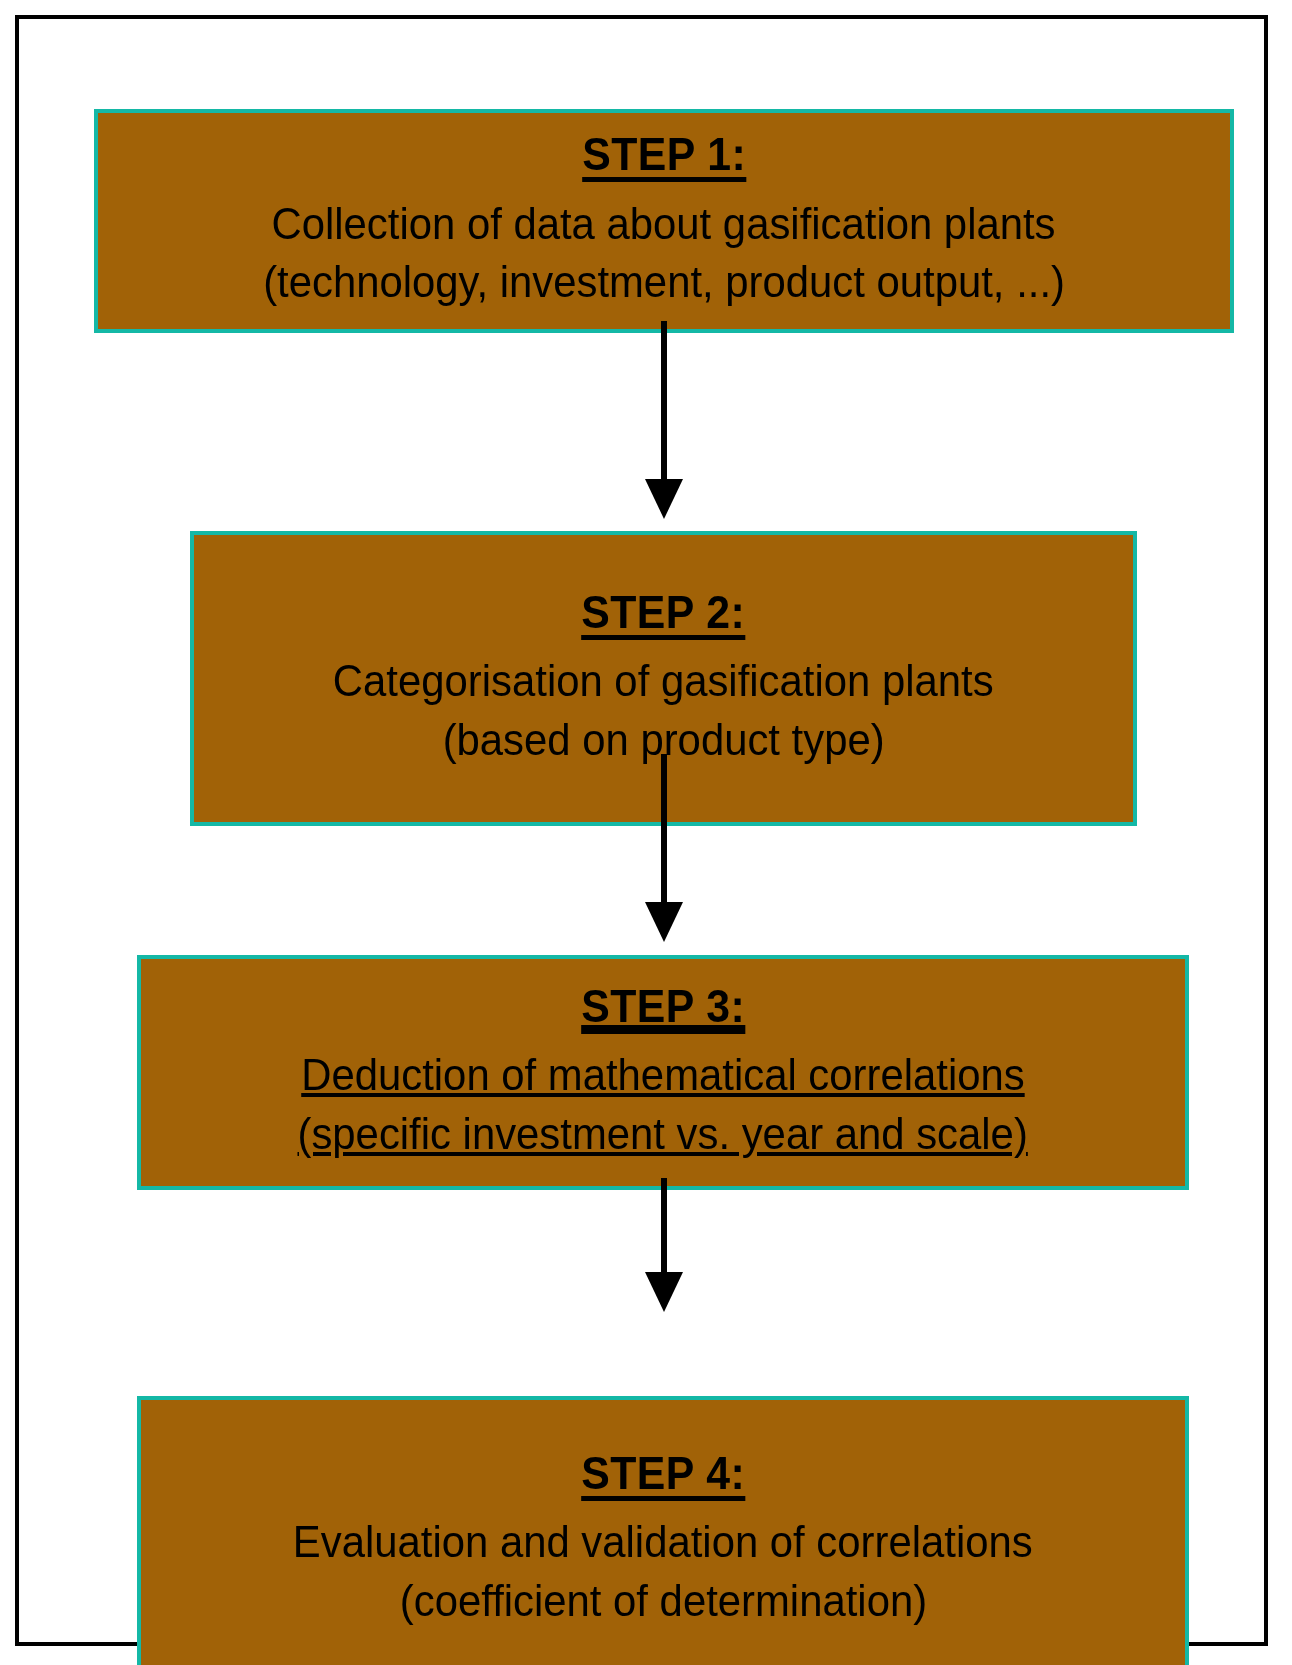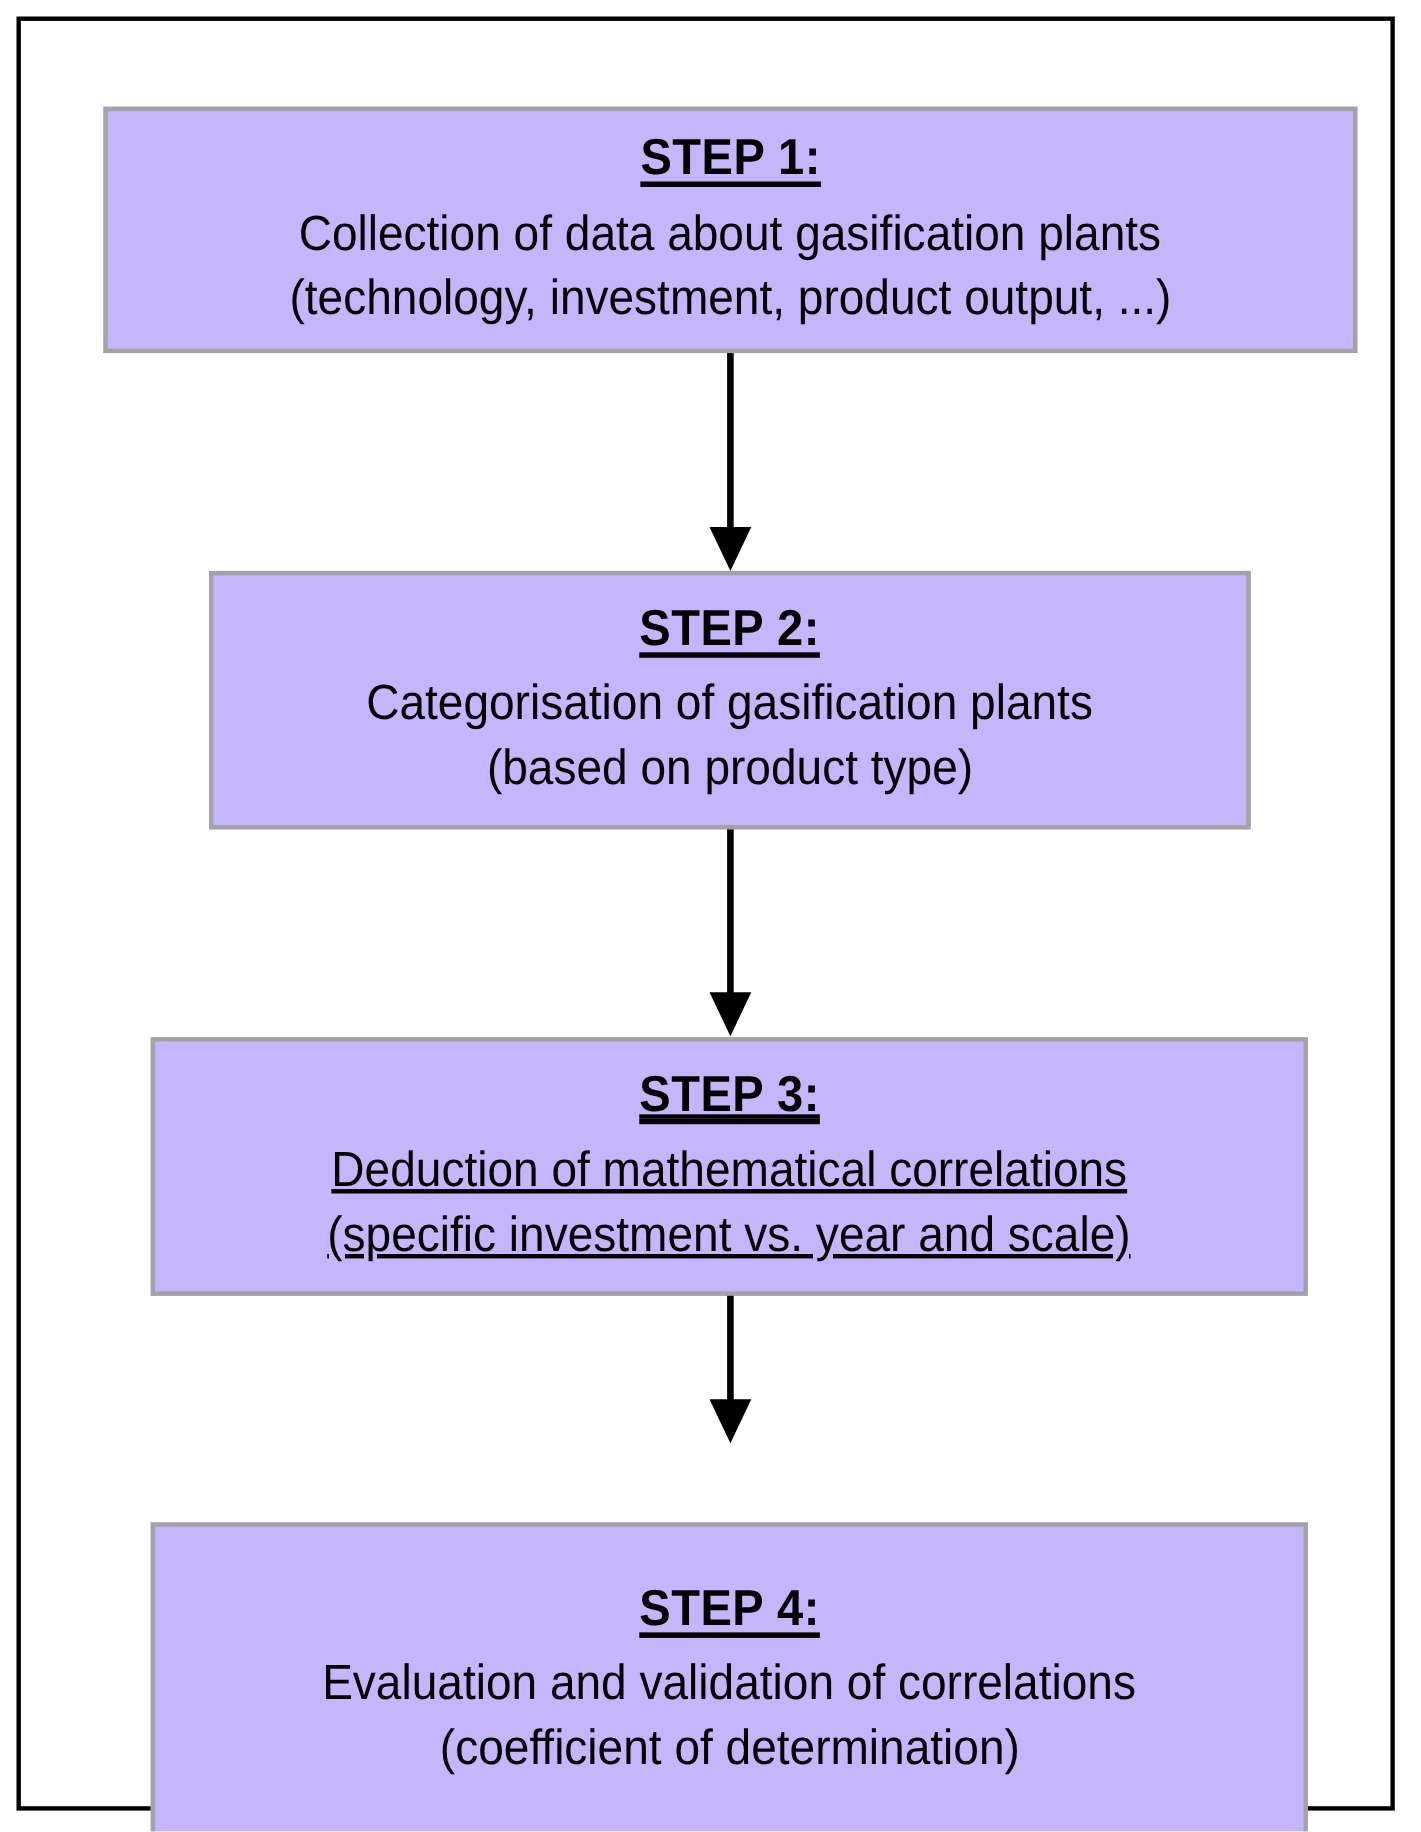--- a/index.html
+++ b/index.html
@@ -28,28 +28,29 @@
     height: 1631px;
     border: 4px solid #000000;
     box-sizing: border-box;
     background: #ffffff;
   }
 
   
   .flow-box {
     position: absolute;
     box-sizing: border-box;
-    border: 4px solid #a3a3a3;
-    background: #c4b5fd;
+    border: 4px solid #14b8a6;
+    background: #a16207;
     display: flex;
     flex-direction: column;
     align-items: center;
     justify-content: center;
     text-align: center;
     padding: 4px 10px;
+    margin-top: 12px;
   }
 
   .step-title {
     font-weight: bold;
     font-size: 46px;
     line-height: 1.06;
     letter-spacing: 0.5px;
     text-decoration: underline;
     text-underline-offset: 7px;
     text-decoration-thickness: 5px;
@@ -65,21 +66,21 @@
     line-height: 1.30;
     font-weight: normal;
     white-space: nowrap;
     font-stretch: condensed;
     transform: scaleX(0.93);
     transform-origin: center;
   }
 
   
   #box-step1 { left: 75px;  top: 78px;   width: 1140px; height: 224px; }
-  #box-step2 { left: 171px; top: 500px;  width: 947px;  height: 235px; }
+  #box-step2 { left: 171px; top: 500px;  width: 947px;  height: 295px; }
   #box-step3 { left: 118px; top: 924px;  width: 1052px; height: 235px; text-decoration: underline; }
   #box-step4 { left: 118px; top: 1365px; width: 1052px; height: 287px; align-items: center; }
 
   
   .arrow {
     position: absolute;
     left: 645px;
     width: 0;
   }
   .arrow .stem {

